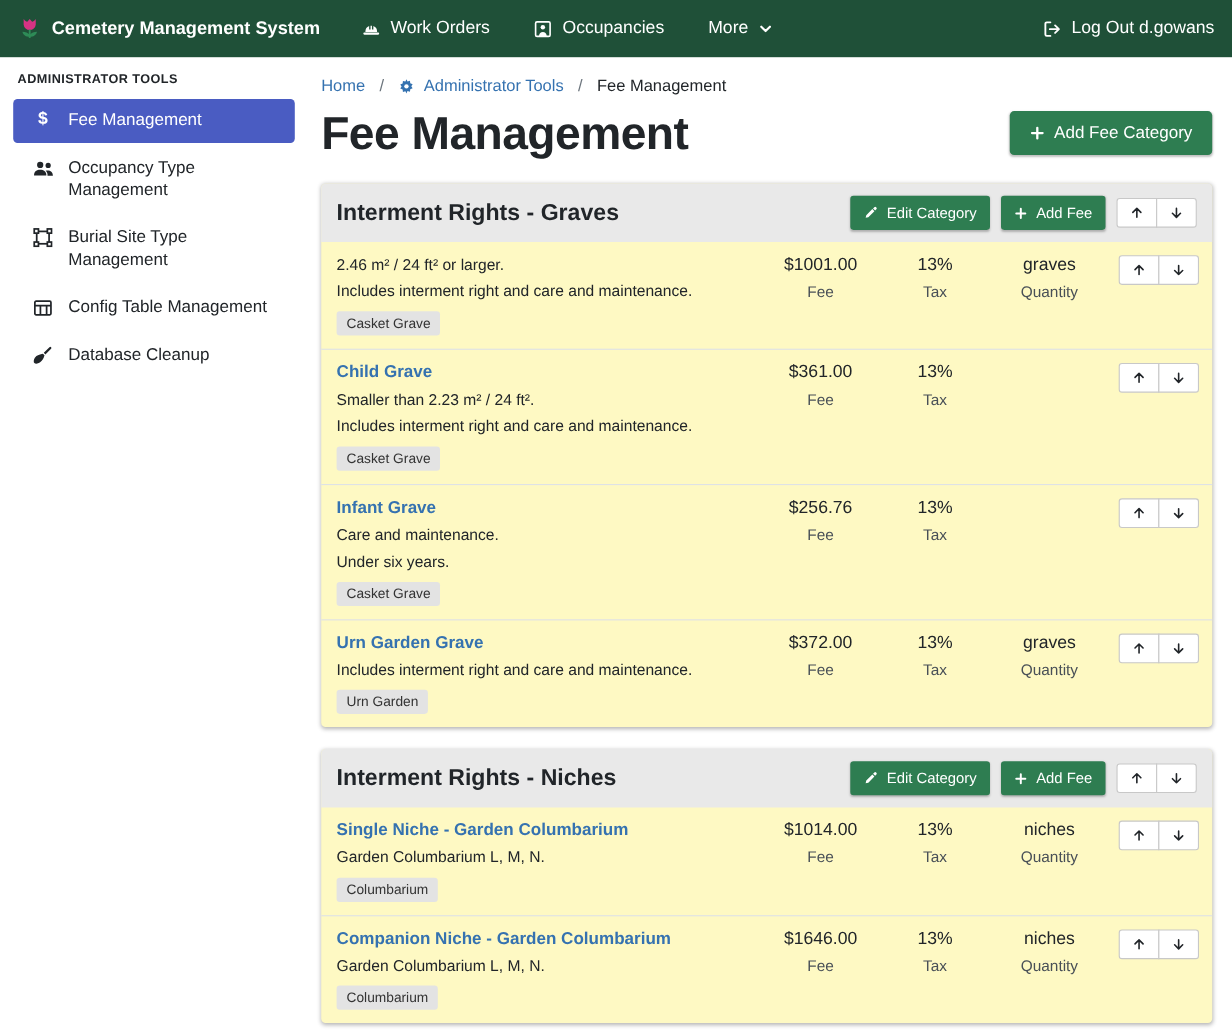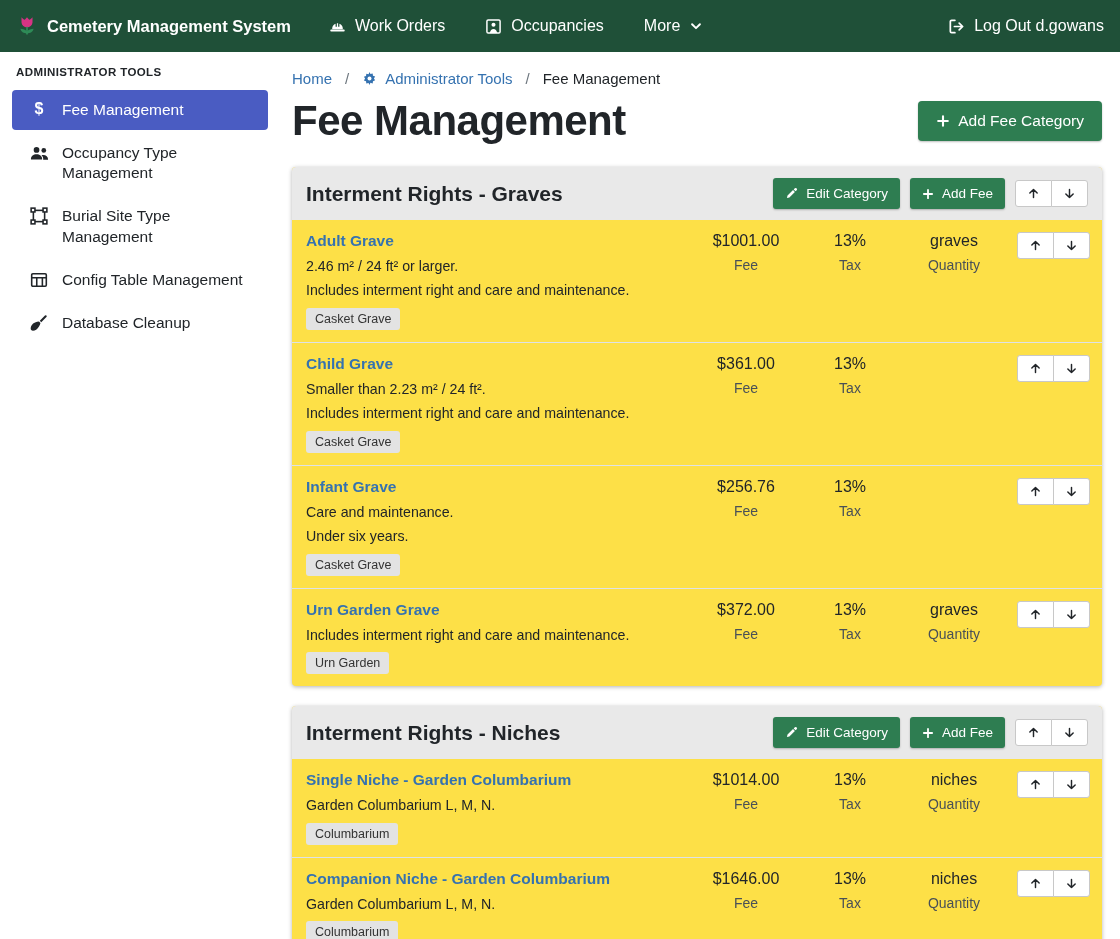--- a/index.html
+++ b/index.html
@@ -34,21 +34,21 @@
   .page-title { font-size:42px; font-weight:600; letter-spacing:-.5px; color:#212529; }
   
   .btn { display:inline-flex; align-items:center; gap:8px; border:none; border-radius:4px; cursor:pointer; font-family:inherit; background:#2e7d51; color:#fff; box-shadow:0 1px 2px rgba(0,0,0,.25); }
   .btn-lg { padding:11px 18px; font-size:15.5px; }
   .btn-sm { padding:8px 12px; font-size:13.5px; border-radius:3px; }
   .arrow-group { display:flex; }
   .arrow-btn { background:#fff; border:1px solid #c8c8c8; padding:6px 11px; cursor:pointer; display:flex; align-items:center; color:#212529; }
   .arrow-btn:first-child { border-radius:3px 0 0 3px; }
   .arrow-btn:last-child { border-radius:0 3px 3px 0; margin-left:-1px; }
   
-  .card { border-radius:4px; box-shadow:0 1px 4px rgba(0,0,0,.3); margin-bottom:20px; background:#fde047; }
+  .card { border-radius:4px; box-shadow:0 1px 4px rgba(0,0,0,.3); margin-bottom:20px; background:#fef9c3; }
   .card-head { background:#e9e9e9; padding:11px 14px; display:flex; align-items:center; border-radius:4px 4px 0 0; }
   .card-title { font-size:21px; font-weight:600; flex:1; color:#212529; }
   .card-controls { display:flex; gap:10px; align-items:center;justify-content:space-between; }
   
   .fee-row { display:grid; grid-template-columns:1fr 104px 104px 104px 92px; align-items:start; padding:12px 4px 12px 14px; border-bottom:1px solid #dee2e6; }
   .fee-row:last-child { border-bottom:none; }
   .fee-name { display:inline-block; color:#3572b0; font-weight:700; font-size:15.5px; text-decoration:none; cursor:pointer; margin-bottom:7px; }
   .fee-desc { font-size:14.2px; color:#212529; line-height:1.3; margin-bottom:6px; }
   .chip { display:inline-block; background:#e3e3e3; color:#333; font-size:12.5px; padding:4px 9px; border-radius:3px; margin-top:2px; }
   .val-col { text-align:center; }
@@ -231,21 +231,20 @@
                     <path d="M8 3v10M3.5 8.5L8 13l4.5-4.5"></path>
                   </svg>
                 </span>
             </button>
           </div>
         </div>
       </div>
 
       <div class="fee-row">
         <div>
-          <div><a class="fee-name">Adult Grave</a></div>
           <div class="fee-desc">2.46 m² / 24 ft² or larger.</div>
           <div class="fee-desc">Includes interment right and care and maintenance.</div>
           <span class="chip">Casket Grave</span>
         </div>
         <div class="val-col">
           <div class="val">$1001.00</div>
           <div class="val-label">Fee</div>
         </div>
         <div class="val-col">
           <div class="val">13%</div>

